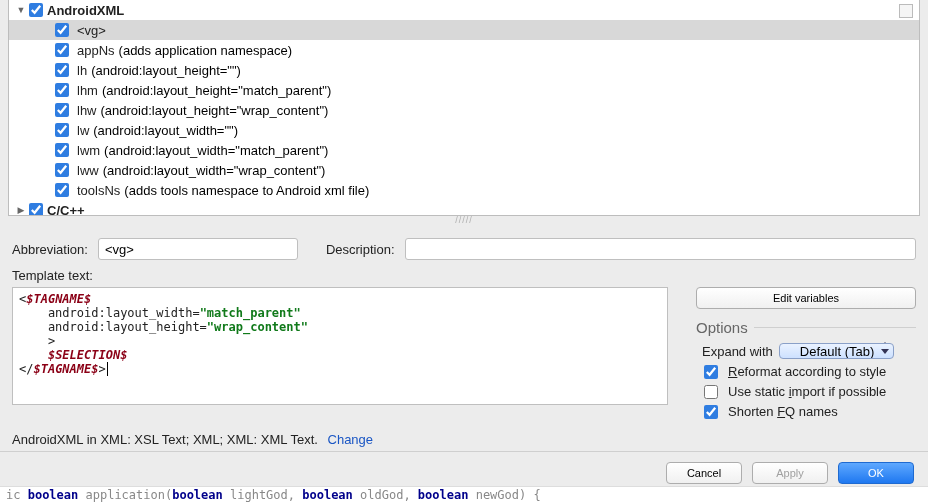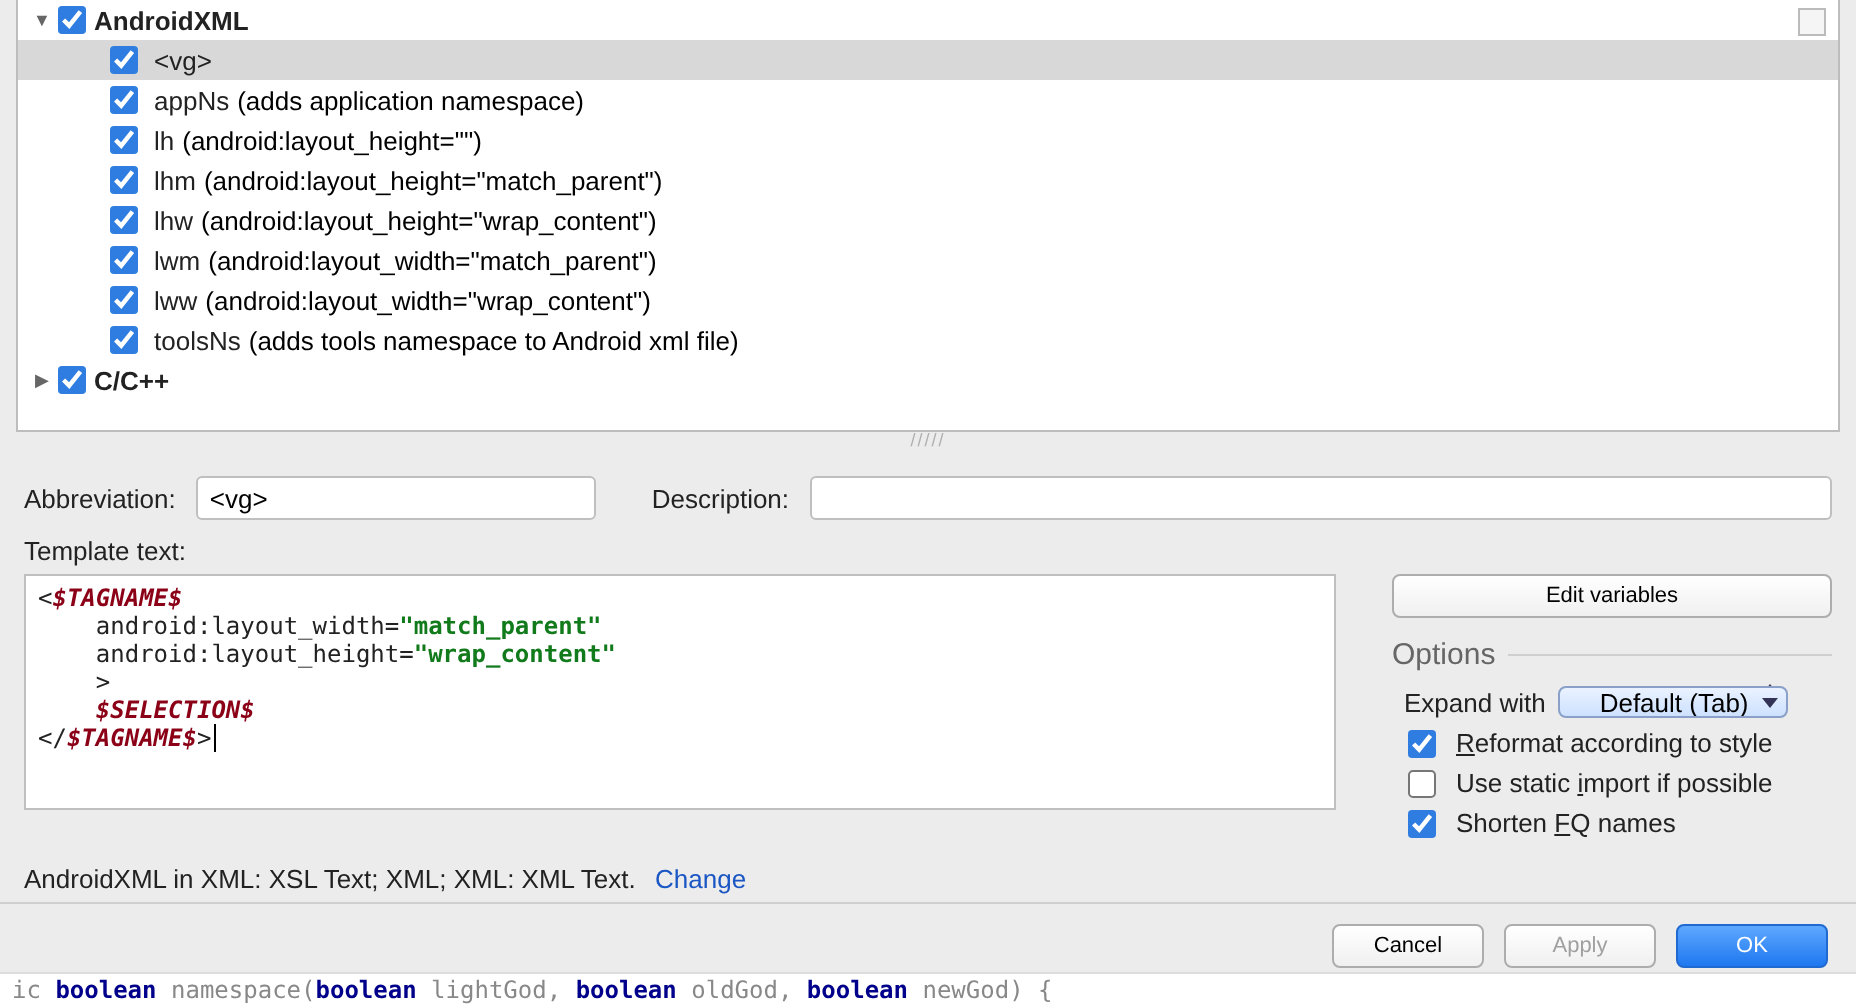--- a/index.html
+++ b/index.html
@@ -190,20 +190,26 @@
   </div>
   <div class="tree-row">
     <span class="indent" style="width:40px"></span>
     <input type="checkbox" class="chk" checked="" style="">
     <span class="node-abbr">lhw</span>
     <span class="node-desc">(android:layout_height="wrap_content")</span>
   </div>
   <div class="tree-row">
     <span class="indent" style="width:40px"></span>
     <input type="checkbox" class="chk" checked="" style="">
+    <span class="node-abbr">lw</span>
+    <span class="node-desc">(android:layout_width="")</span>
+  </div>
+  <div class="tree-row">
+    <span class="indent" style="width:40px"></span>
+    <input type="checkbox" class="chk" checked="" style="">
     <span class="node-abbr">lwm</span>
     <span class="node-desc">(android:layout_width="match_parent")</span>
   </div>
   <div class="tree-row">
     <span class="indent" style="width:40px"></span>
     <input type="checkbox" class="chk" checked="" style="">
     <span class="node-abbr">lww</span>
     <span class="node-desc">(android:layout_width="wrap_content")</span>
   </div>
   <div class="tree-row">
@@ -277,14 +283,14 @@
   </div>
 </div>
 
 <div class="footer">
   <button class="btn">Cancel</button>
   <button class="btn" disabled="">Apply</button>
   <button class="btn primary">OK</button>
 </div>
 
 <div class="code-strip">
-  <span>ic </span><span class="kw">boolean</span><span> namespace(</span><span class="kw">boolean</span><span> lightGod, </span><span class="kw">boolean</span><span> oldGod, </span><span class="kw">boolean</span><span> newGod) {</span>
+  <span>ic </span><span class="kw">boolean</span><span> application(</span><span class="kw">boolean</span><span> lightGod, </span><span class="kw">boolean</span><span> oldGod, </span><span class="kw">boolean</span><span> newGod) {</span>
 </div>
 
 </body></html>

